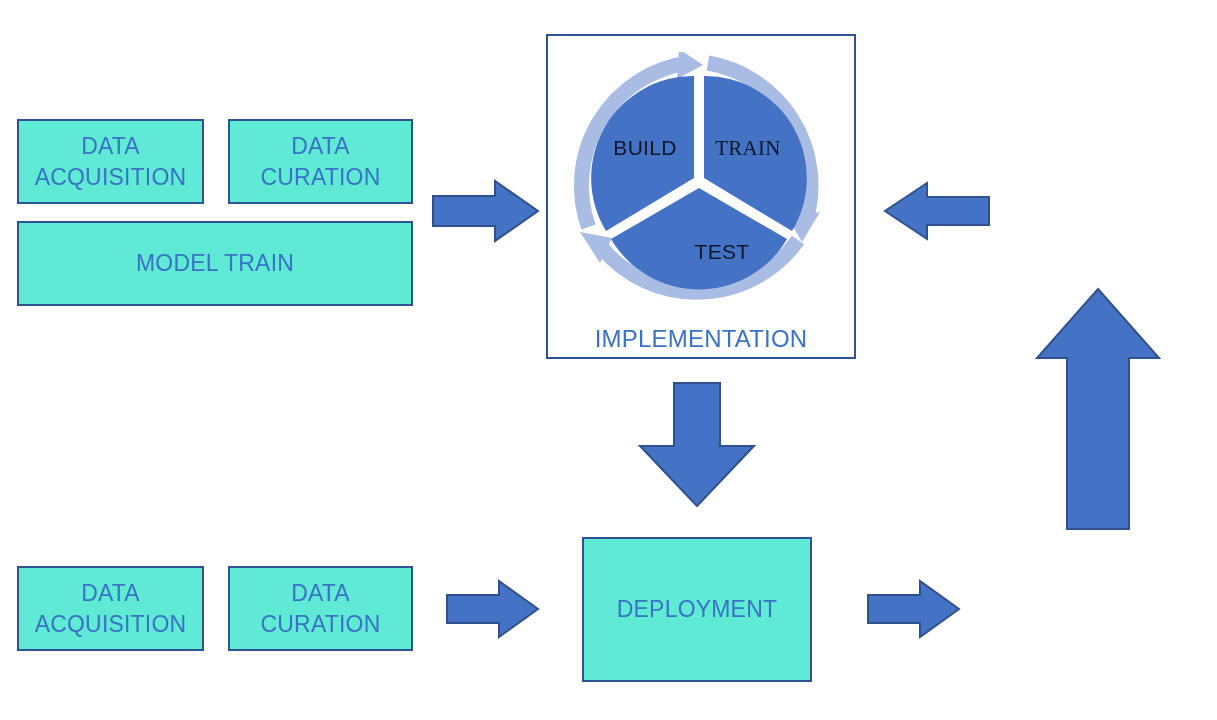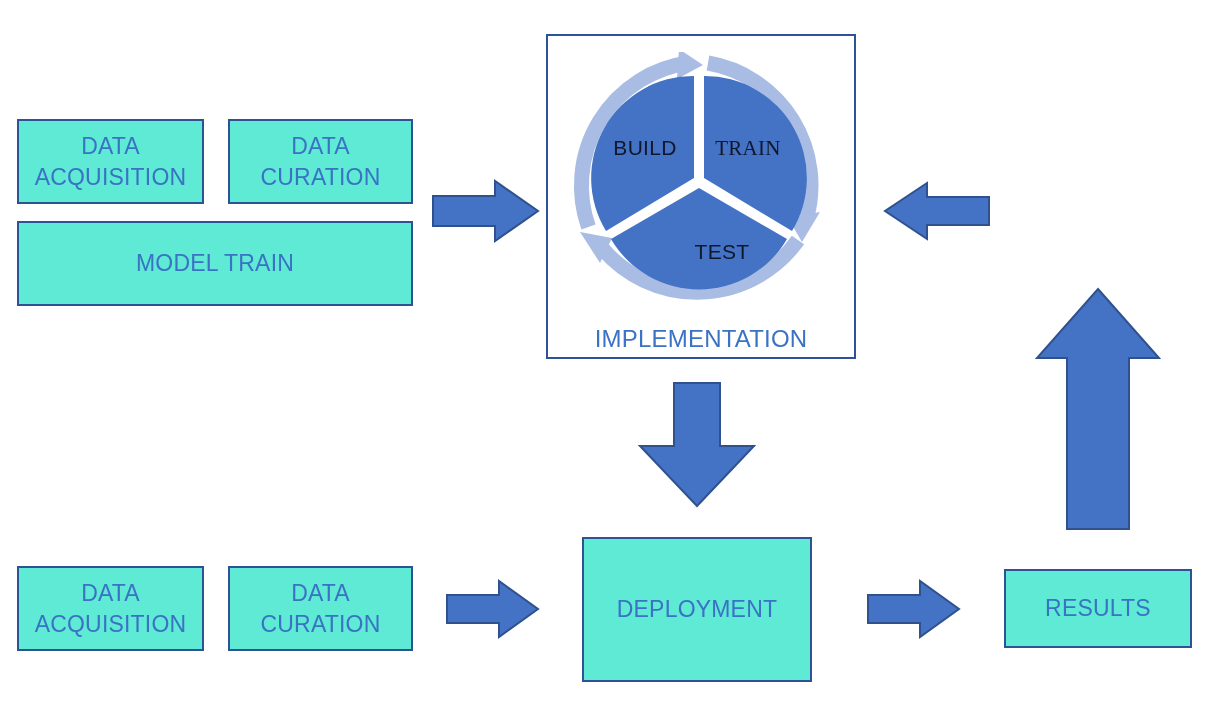--- a/index.html
+++ b/index.html
@@ -165,17 +165,14 @@
   </svg>
 
   <div class="box" style="left:582px; top:537px; width:230px; height:145px;">
     <span>DEPLOYMENT</span>
   </div>
 
   <svg class="arrow-svg" style="left:868px; top:580px;" width="92" height="58" viewBox="0 0 92 58">
     <polygon points="0,15 52,15 52,1 91,29 52,57 52,43 0,43" fill="#4472C4" stroke="#2F528F" stroke-width="2" stroke-linejoin="miter"></polygon>
   </svg>
 
-  <div class="box" style="left:1004px; top:569px; width:188px; height:79px;">
-    <span>RESULTS</span>
-  </div>
 
 </div>
 
 </body></html>

